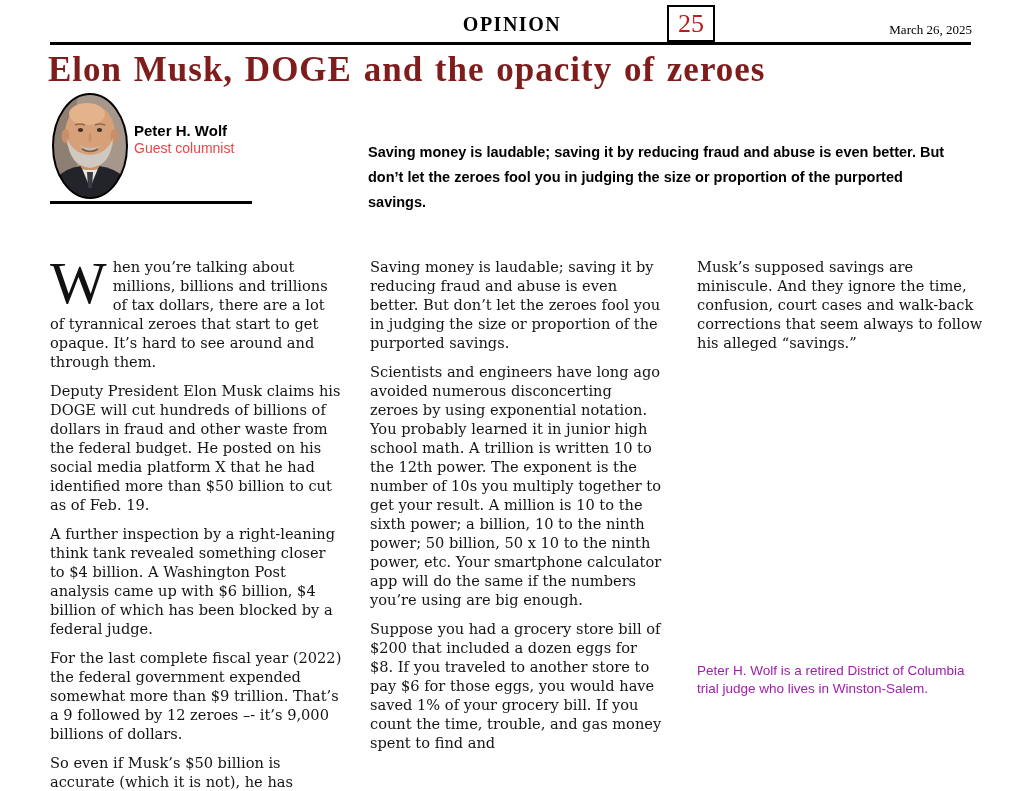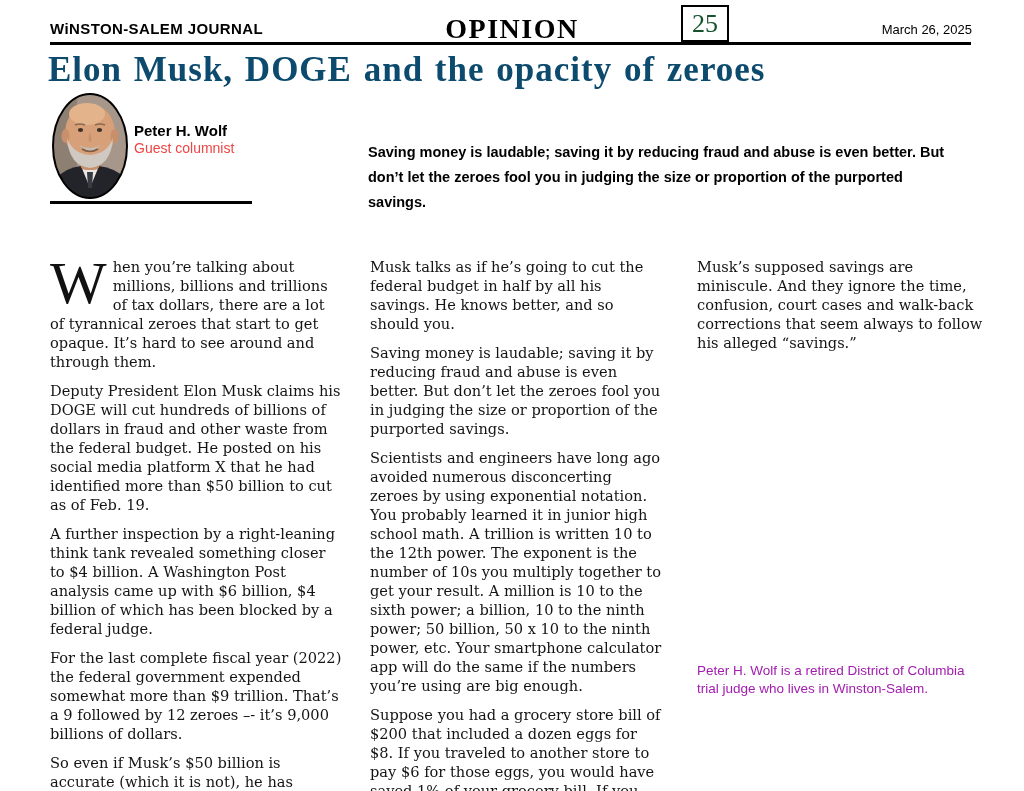--- a/index.html
+++ b/index.html
@@ -15,47 +15,47 @@
   .masthead-journal{
     position:absolute;left:50px;top:20px;
     font-family:"Liberation Sans", sans-serif;
     font-weight:bold;font-size:15px;letter-spacing:0.4px;
     color:#000;
   }
   .section-title{
     position:absolute;left:0;top:13px;width:1024px;
     text-align:center;
     font-family:"Liberation Serif", serif;
-    font-weight:bold;font-size:28px;letter-spacing:1.5px;
+    font-weight:bold;font-size:20px;letter-spacing:1.5px;
     color:#000;
   }
   .page-number-box{
-    position:absolute;left:681px;top:5px;
+    position:absolute;left:667px;top:5px;
     width:44px;height:33px;
     border:2.5px solid #000;
     background:#fff;
     display:flex;align-items:center;justify-content:center;
     font-family:"Liberation Serif", serif;
-    font-size:26px;color:#14532d;
+    font-size:26px;color:#b91c1c;
   }
   .issue-date{
     position:absolute;right:52px;top:22px;
-    font-family:Liberation Sans, sans-serif;
+    font-family:Liberation Serif, serif;
     font-size:13px;color:#000;
   }
   .header-rule{
     position:absolute;left:50px;top:42px;
     width:921px;height:3px;background:#000;
   }
   
   .headline{
     position:absolute;left:48px;top:50px;margin:0;
     font-family:"Liberation Serif", serif;
     font-weight:bold;font-size:35px;letter-spacing:1px;
-    word-spacing:2px;color:#0c4a6e;
+    word-spacing:2px;color:#7f1d1d;
   }
   
   .author-photo{position:absolute;left:51px;top:92px;}
   .author-name{
     position:absolute;left:134px;top:122px;
     font-family:"Liberation Sans", sans-serif;
     font-weight:bold;font-size:15px;color:#000;
   }
   .author-role{
     position:absolute;left:134px;top:140px;
@@ -96,21 +96,20 @@
     position:absolute;left:697px;top:662px;width:290px;
     font-family:"Liberation Sans", sans-serif;
     font-size:13.5px;line-height:18px;color:#a21caf;
   }
 </style>
 </head>
 <body>
 
 <div class="page">
 
-  <div class="masthead-journal">WiNSTON-SALEM JOURNAL</div>
   <div class="section-title">OPINION</div>
   <div class="page-number-box">
     <span>25</span>
   </div>
   <div class="issue-date">March 26, 2025</div>
   <div class="header-rule"></div>
 
   <h1 class="headline">Elon Musk, DOGE and the opacity of zeroes</h1>
 
   <div class="author-photo">
@@ -163,21 +162,20 @@
 
   <div class="col col-1">
     <p><span class="dropcap">W</span><span>hen you’re talking about millions, billions and trillions of tax dollars, there are a lot of tyrannical zeroes that start to get opaque. It’s hard to see around and through them.</span></p>
     <p>Deputy President Elon Musk claims his DOGE will cut hundreds of billions of dollars in fraud and other waste from the federal budget. He posted on his social media platform X that he had identified more than $50 billion to cut as of Feb. 19.</p>
     <p>A further inspection by a right-leaning think tank revealed something closer to $4 billion. A Washington Post analysis came up with $6 billion, $4 billion of which has been blocked by a federal judge.</p>
     <p>For the last complete fiscal year (2022) the federal government expended somewhat more than $9 trillion. That’s a 9 followed by 12 zeroes –- it’s 9,000 billions of dollars.</p>
     <p>So even if Musk’s $50 billion is accurate (which it is not), he has identified possible savings of 50 out of 9,000, or 0.55% of the federal budget! The more accurate $2 billion amounts to 2 out of 9,000, or 0.022% of the federal budget.</p>
   </div>
 
   <div class="col col-2">
-    <p>Musk talks as if he’s going to cut the federal budget in half by all his savings. He knows better, and so should you.</p>
     <p>Saving money is laudable; saving it by reducing fraud and abuse is even better. But don’t let the zeroes fool you in judging the size or proportion of the purported savings.</p>
     <p>Scientists and engineers have long ago avoided numerous disconcerting zeroes by using exponential notation. You probably learned it in junior high school math. A trillion is written 10 to the 12th power. The exponent is the number of 10s you multiply together to get your result. A million is 10 to the sixth power; a billion, 10 to the ninth power; 50 billion, 50 x 10 to the ninth power, etc. Your smartphone calculator app will do the same if the numbers you’re using are big enough.</p>
     <p>Suppose you had a grocery store bill of $200 that included a dozen eggs for $8. If you traveled to another store to pay $6 for those eggs, you would have saved 1% of your grocery bill. If you count the time, trouble, and gas money spent to find and</p>
   </div>
 
   <div class="col col-3">
     <p>Musk’s supposed savings are miniscule. And they ignore the time, confusion, court cases and walk-back corrections that seem always to follow his alleged “savings.”</p>
   </div>
 
   <div class="author-bio">Peter H. Wolf is a retired District of Columbia trial judge who lives in Winston-Salem.</div>

